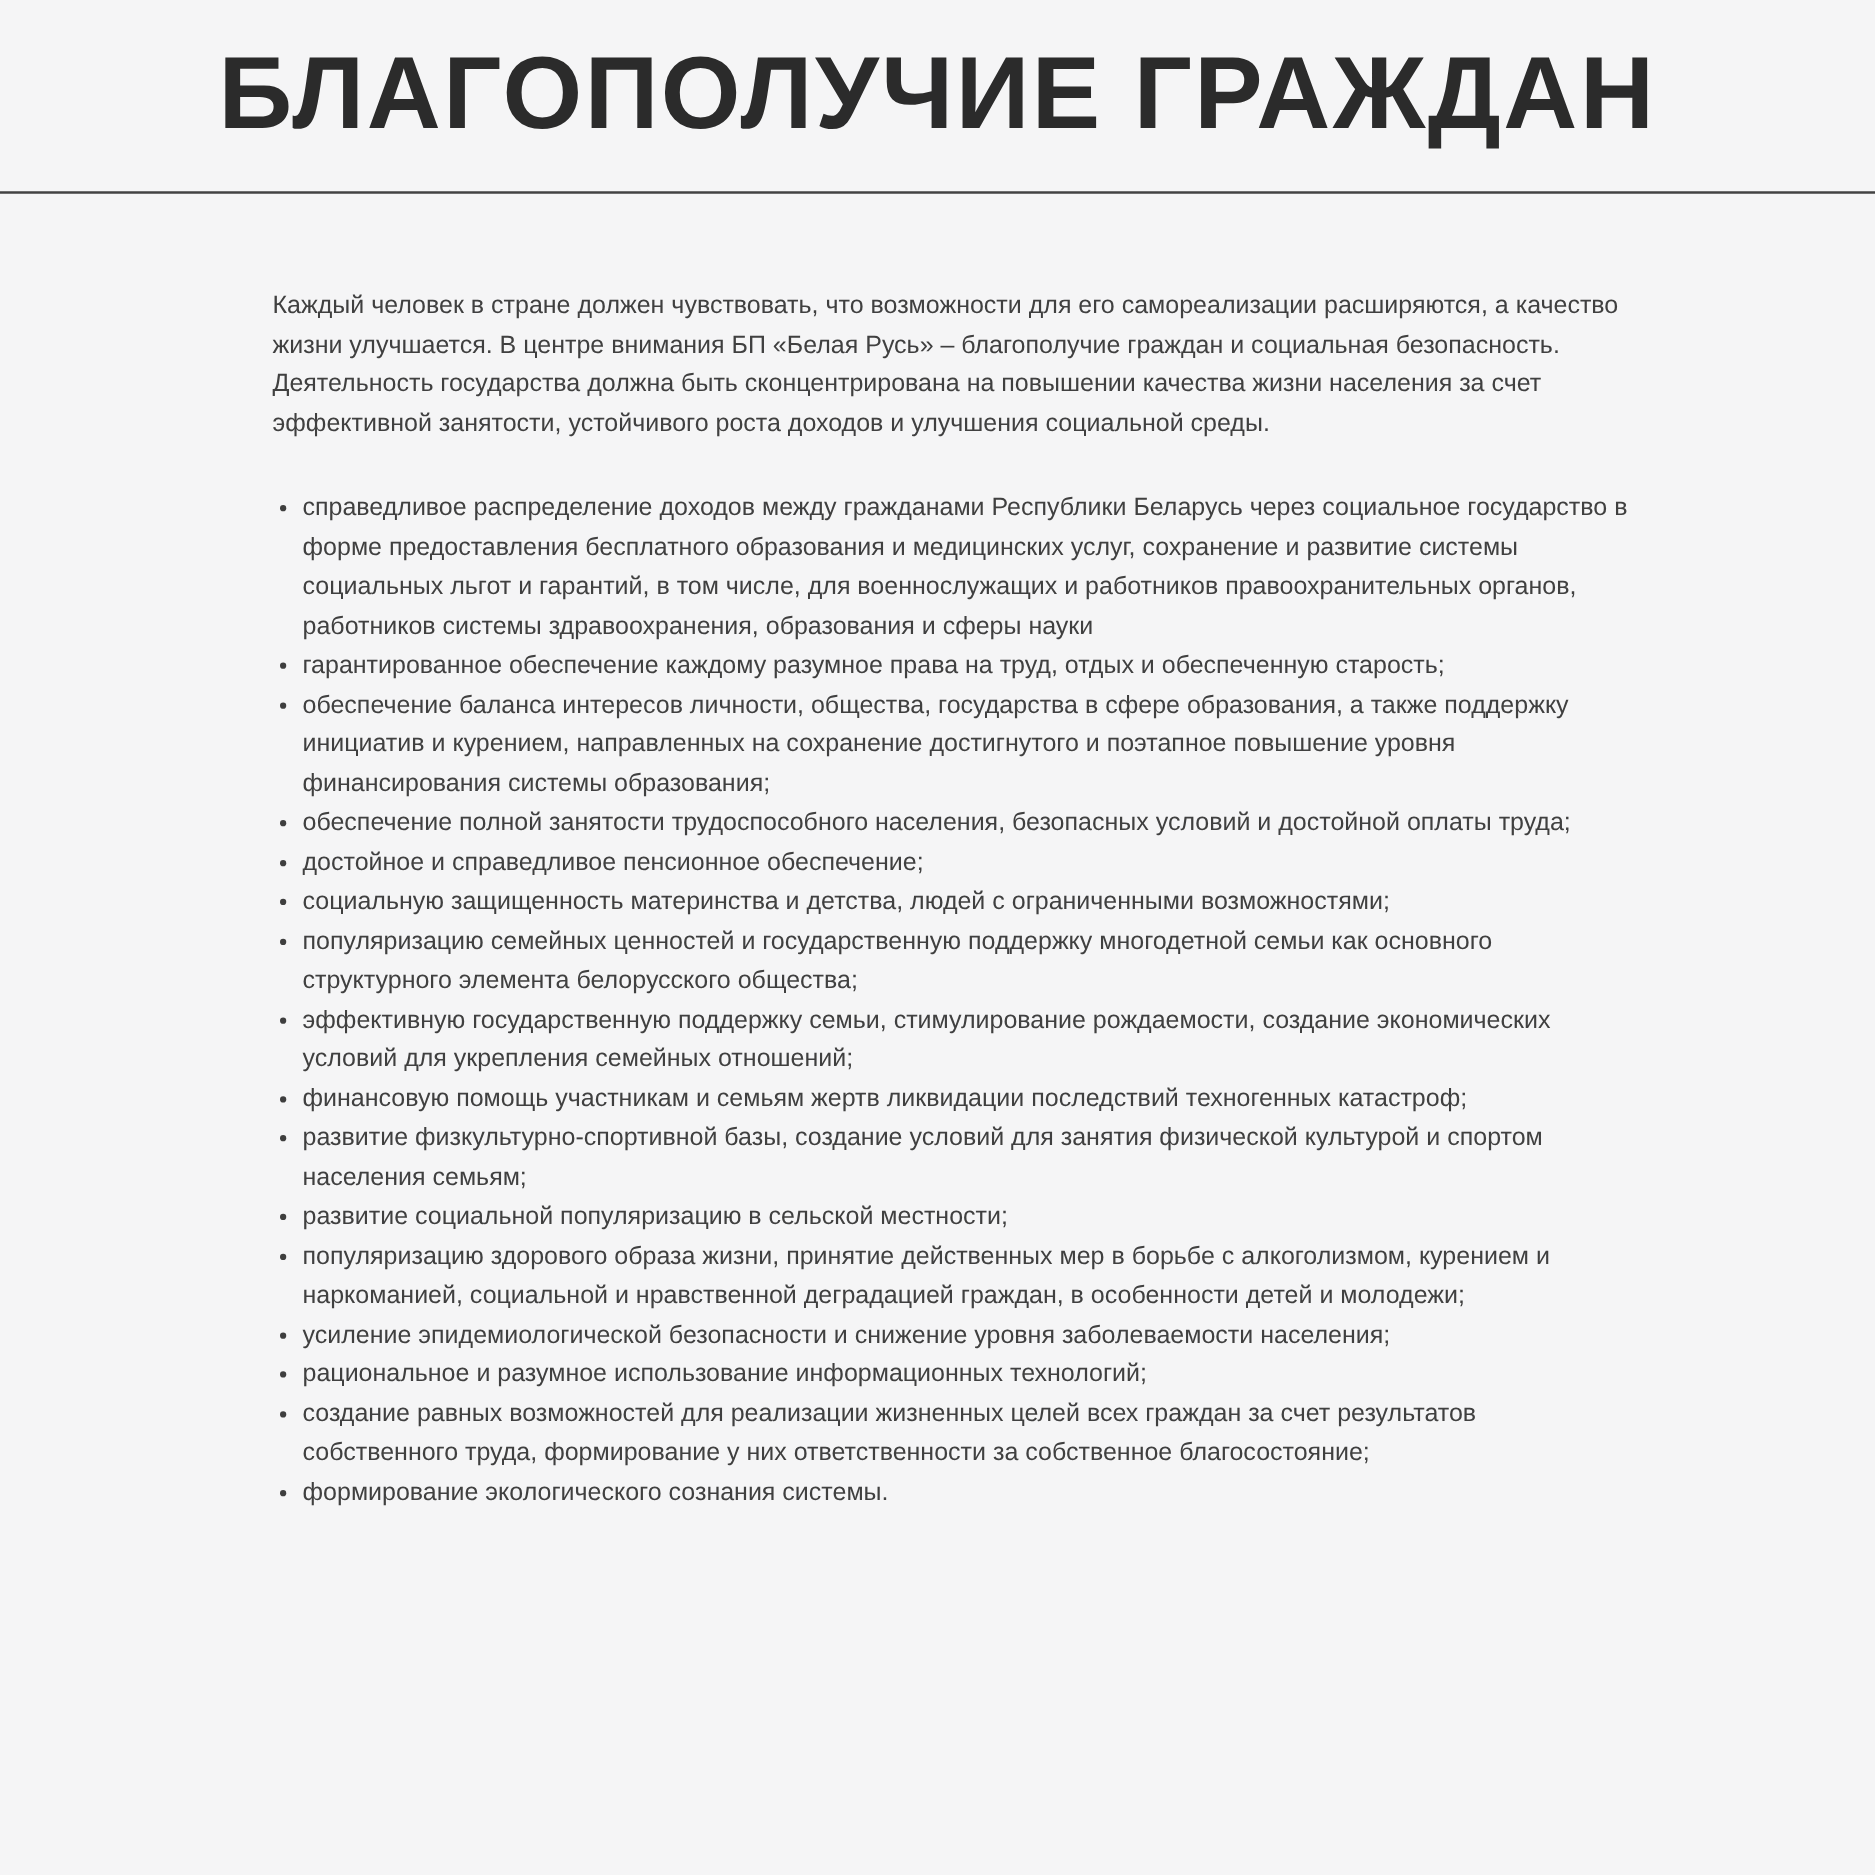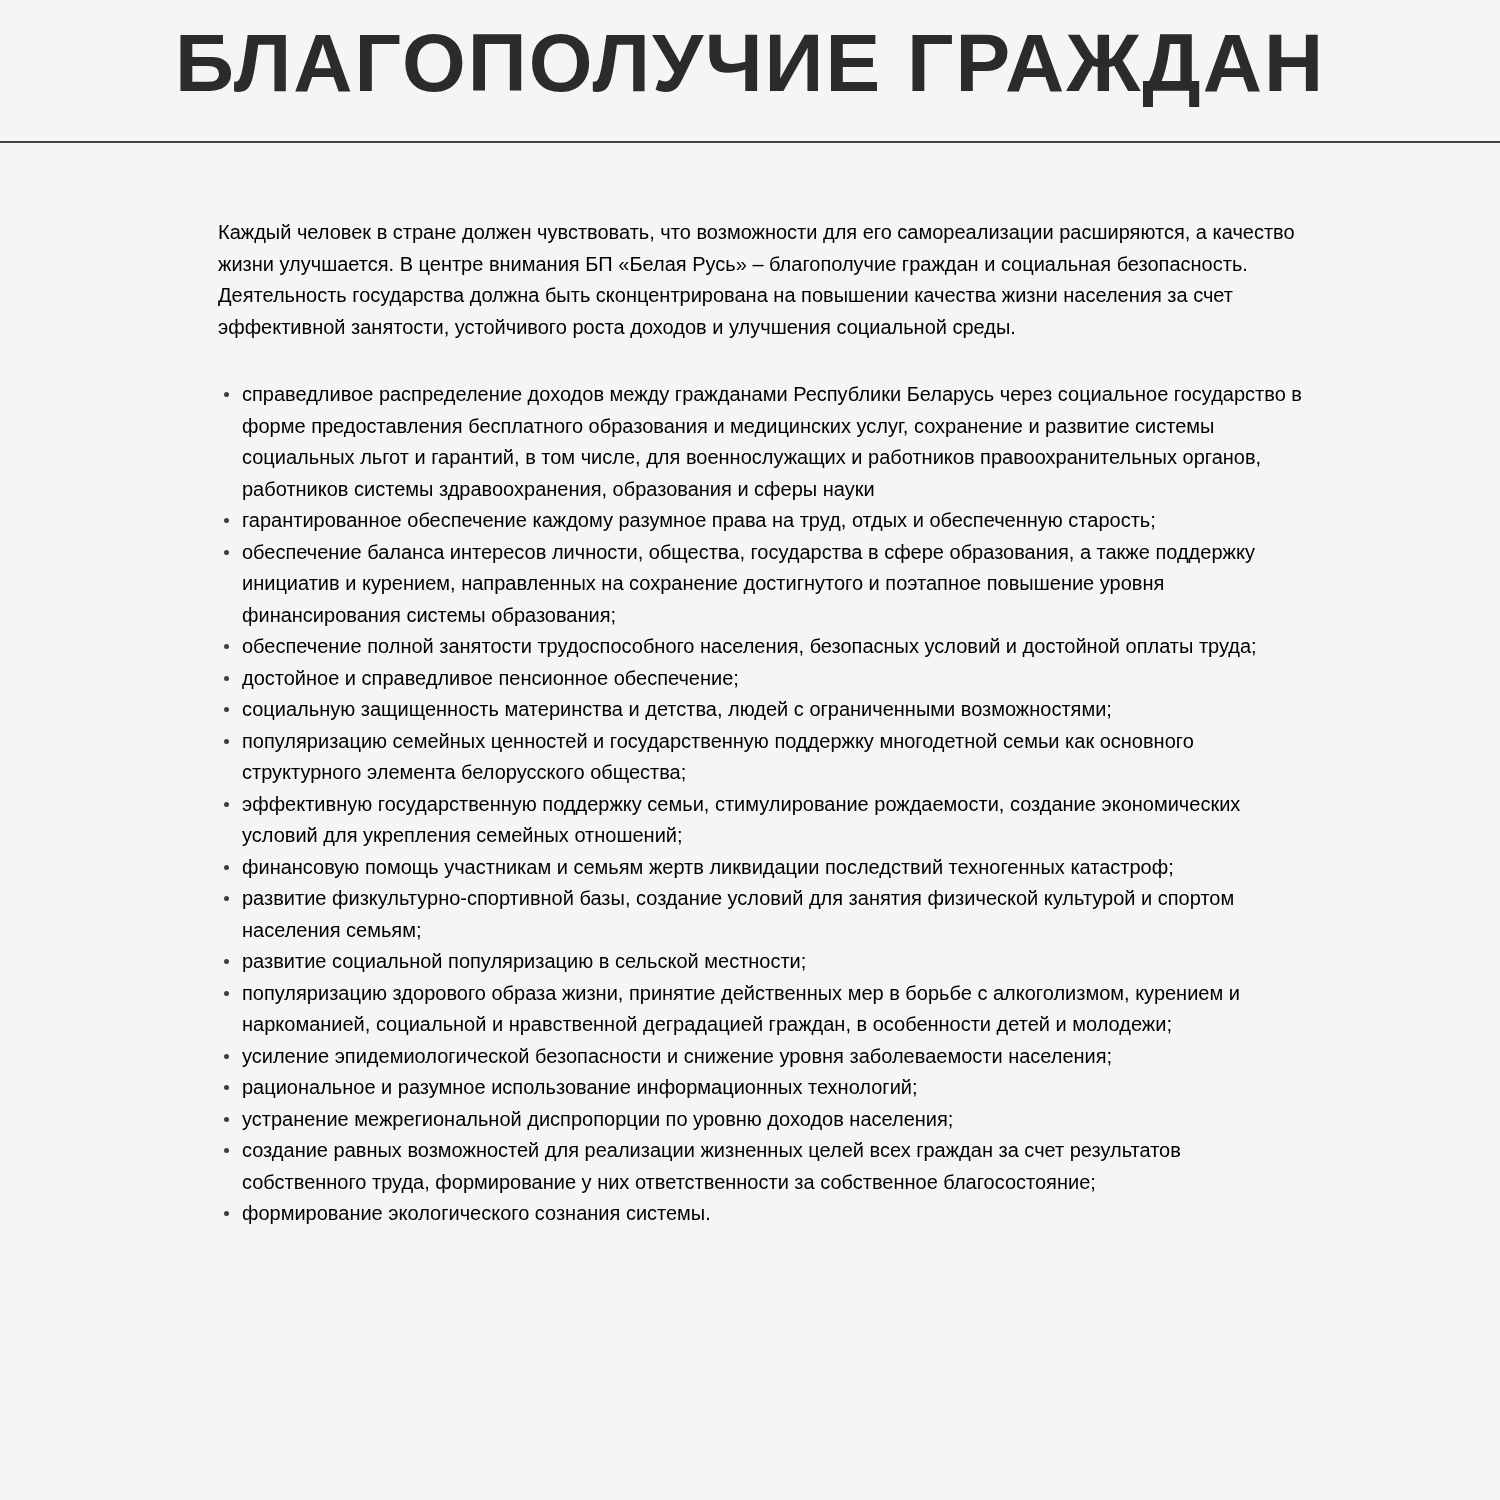--- a/index.html
+++ b/index.html
@@ -7,21 +7,21 @@
     padding: 0;
   }
   body {
     width: 1500px;
     height: 1500px;
     background: #f5f5f6;
     font-family: "Liberation Sans", sans-serif;
     overflow: hidden;
   }
   .header {
-    padding-top: 12px;
+    padding-top: 24px;
   }
   .page-title {
     margin: 0;
     text-align: center;
     font-size: 82px;
     line-height: 102px;
     font-weight: 700;
     letter-spacing: 2px;
     color: #2b2b2b;
     white-space: nowrap;
@@ -32,21 +32,21 @@
     border-top: 2px solid #434343;
     height: 0;
     width: 100%;
   }
   .content {
     margin-left: 218px;
     width: 1092px;
     padding-top: 74px;
     font-size: 20px;
     line-height: 31.5px;
-    color: #000000;
+    color: #404040;
   }
   .intro-paragraph {
     margin: 0 0 36px 0;
   }
   .list-lead {
     margin: 0;
   }
   ul.points {
     list-style: none;
     margin: 1px;
@@ -103,19 +103,18 @@
       <li>развитие физкультурно-спортивной базы, создание условий для занятия физической культурой и спортом населения семьям;</li>
 
       <li>развитие социальной популяризацию в сельской местности;</li>
 
       <li>популяризацию здорового образа жизни, принятие действенных мер в борьбе с алкоголизмом, курением и наркоманией, социальной и нравственной деградацией граждан, в особенности детей и молодежи;</li>
 
       <li>усиление эпидемиологической безопасности и снижение уровня заболеваемости населения;</li>
 
       <li>рациональное и разумное использование информационных технологий;</li>
 
-      <li>устранение межрегиональной диспропорции по уровню доходов населения;</li>
 
       <li>создание равных возможностей для реализации жизненных целей всех граждан за счет результатов собственного труда, формирование у них ответственности за собственное благосостояние;</li>
 
       <li>формирование экологического сознания системы.</li>
     </ul>
 </main>
 
 </body></html>

